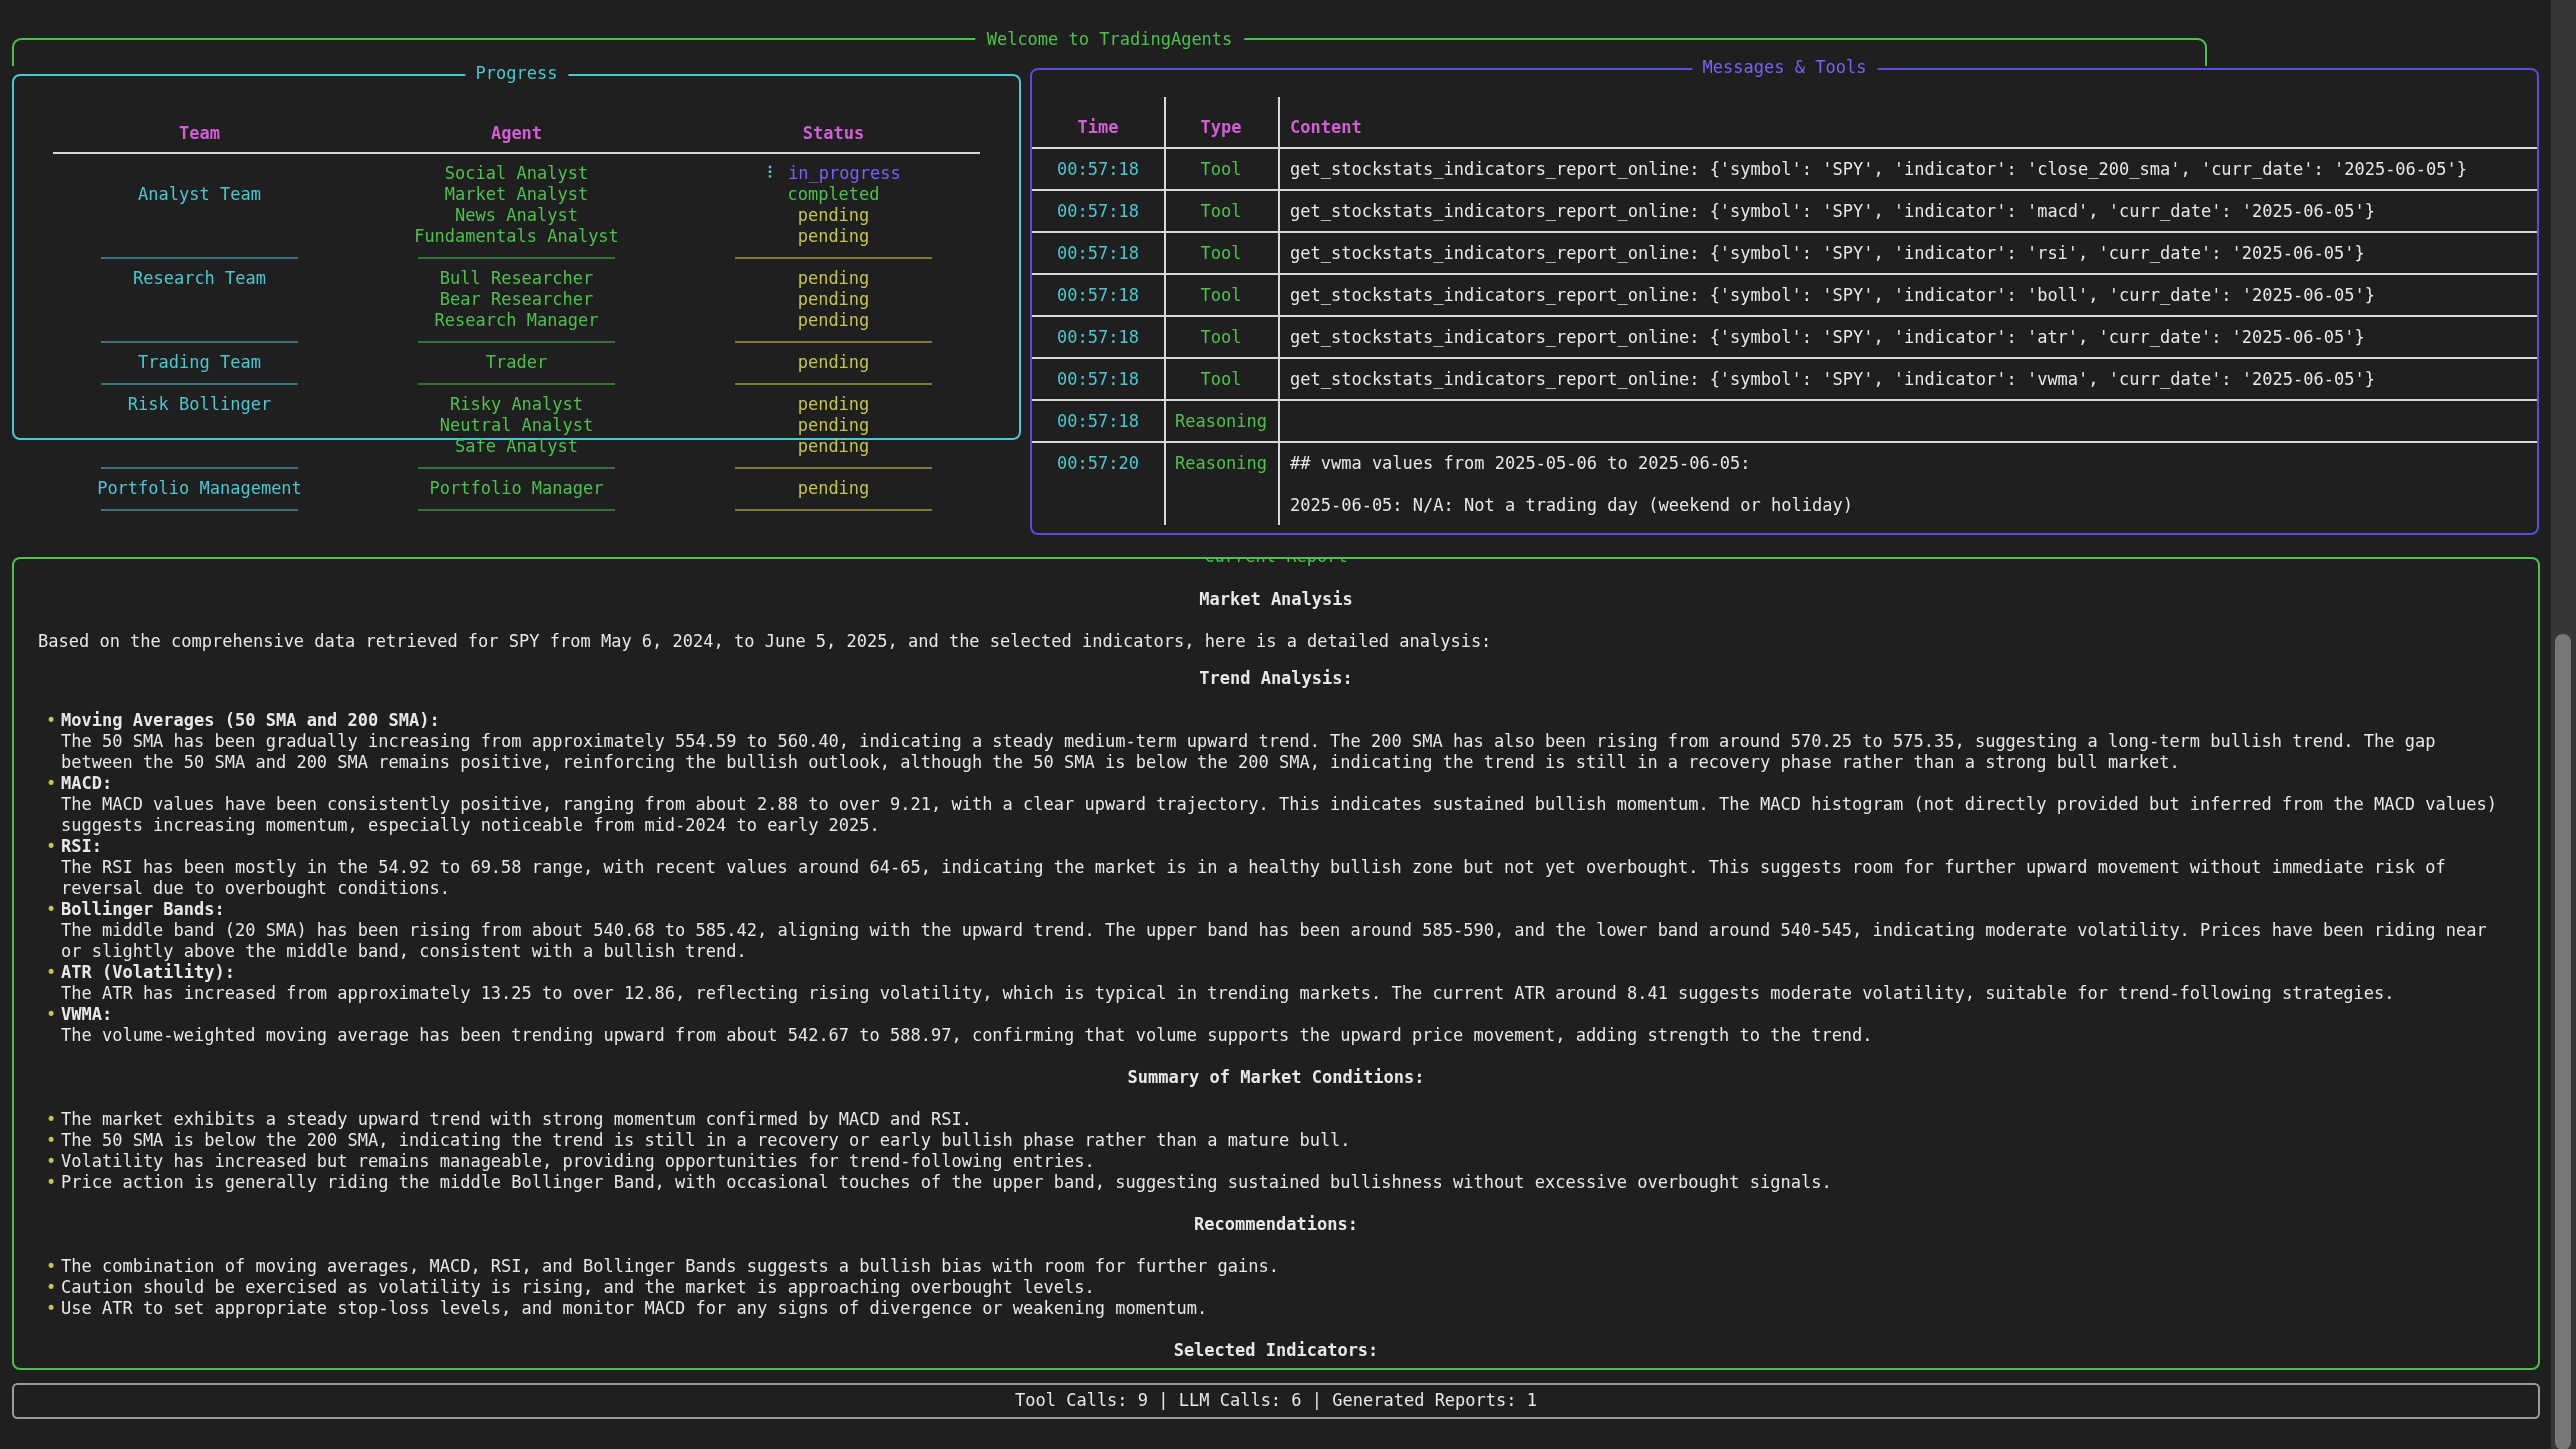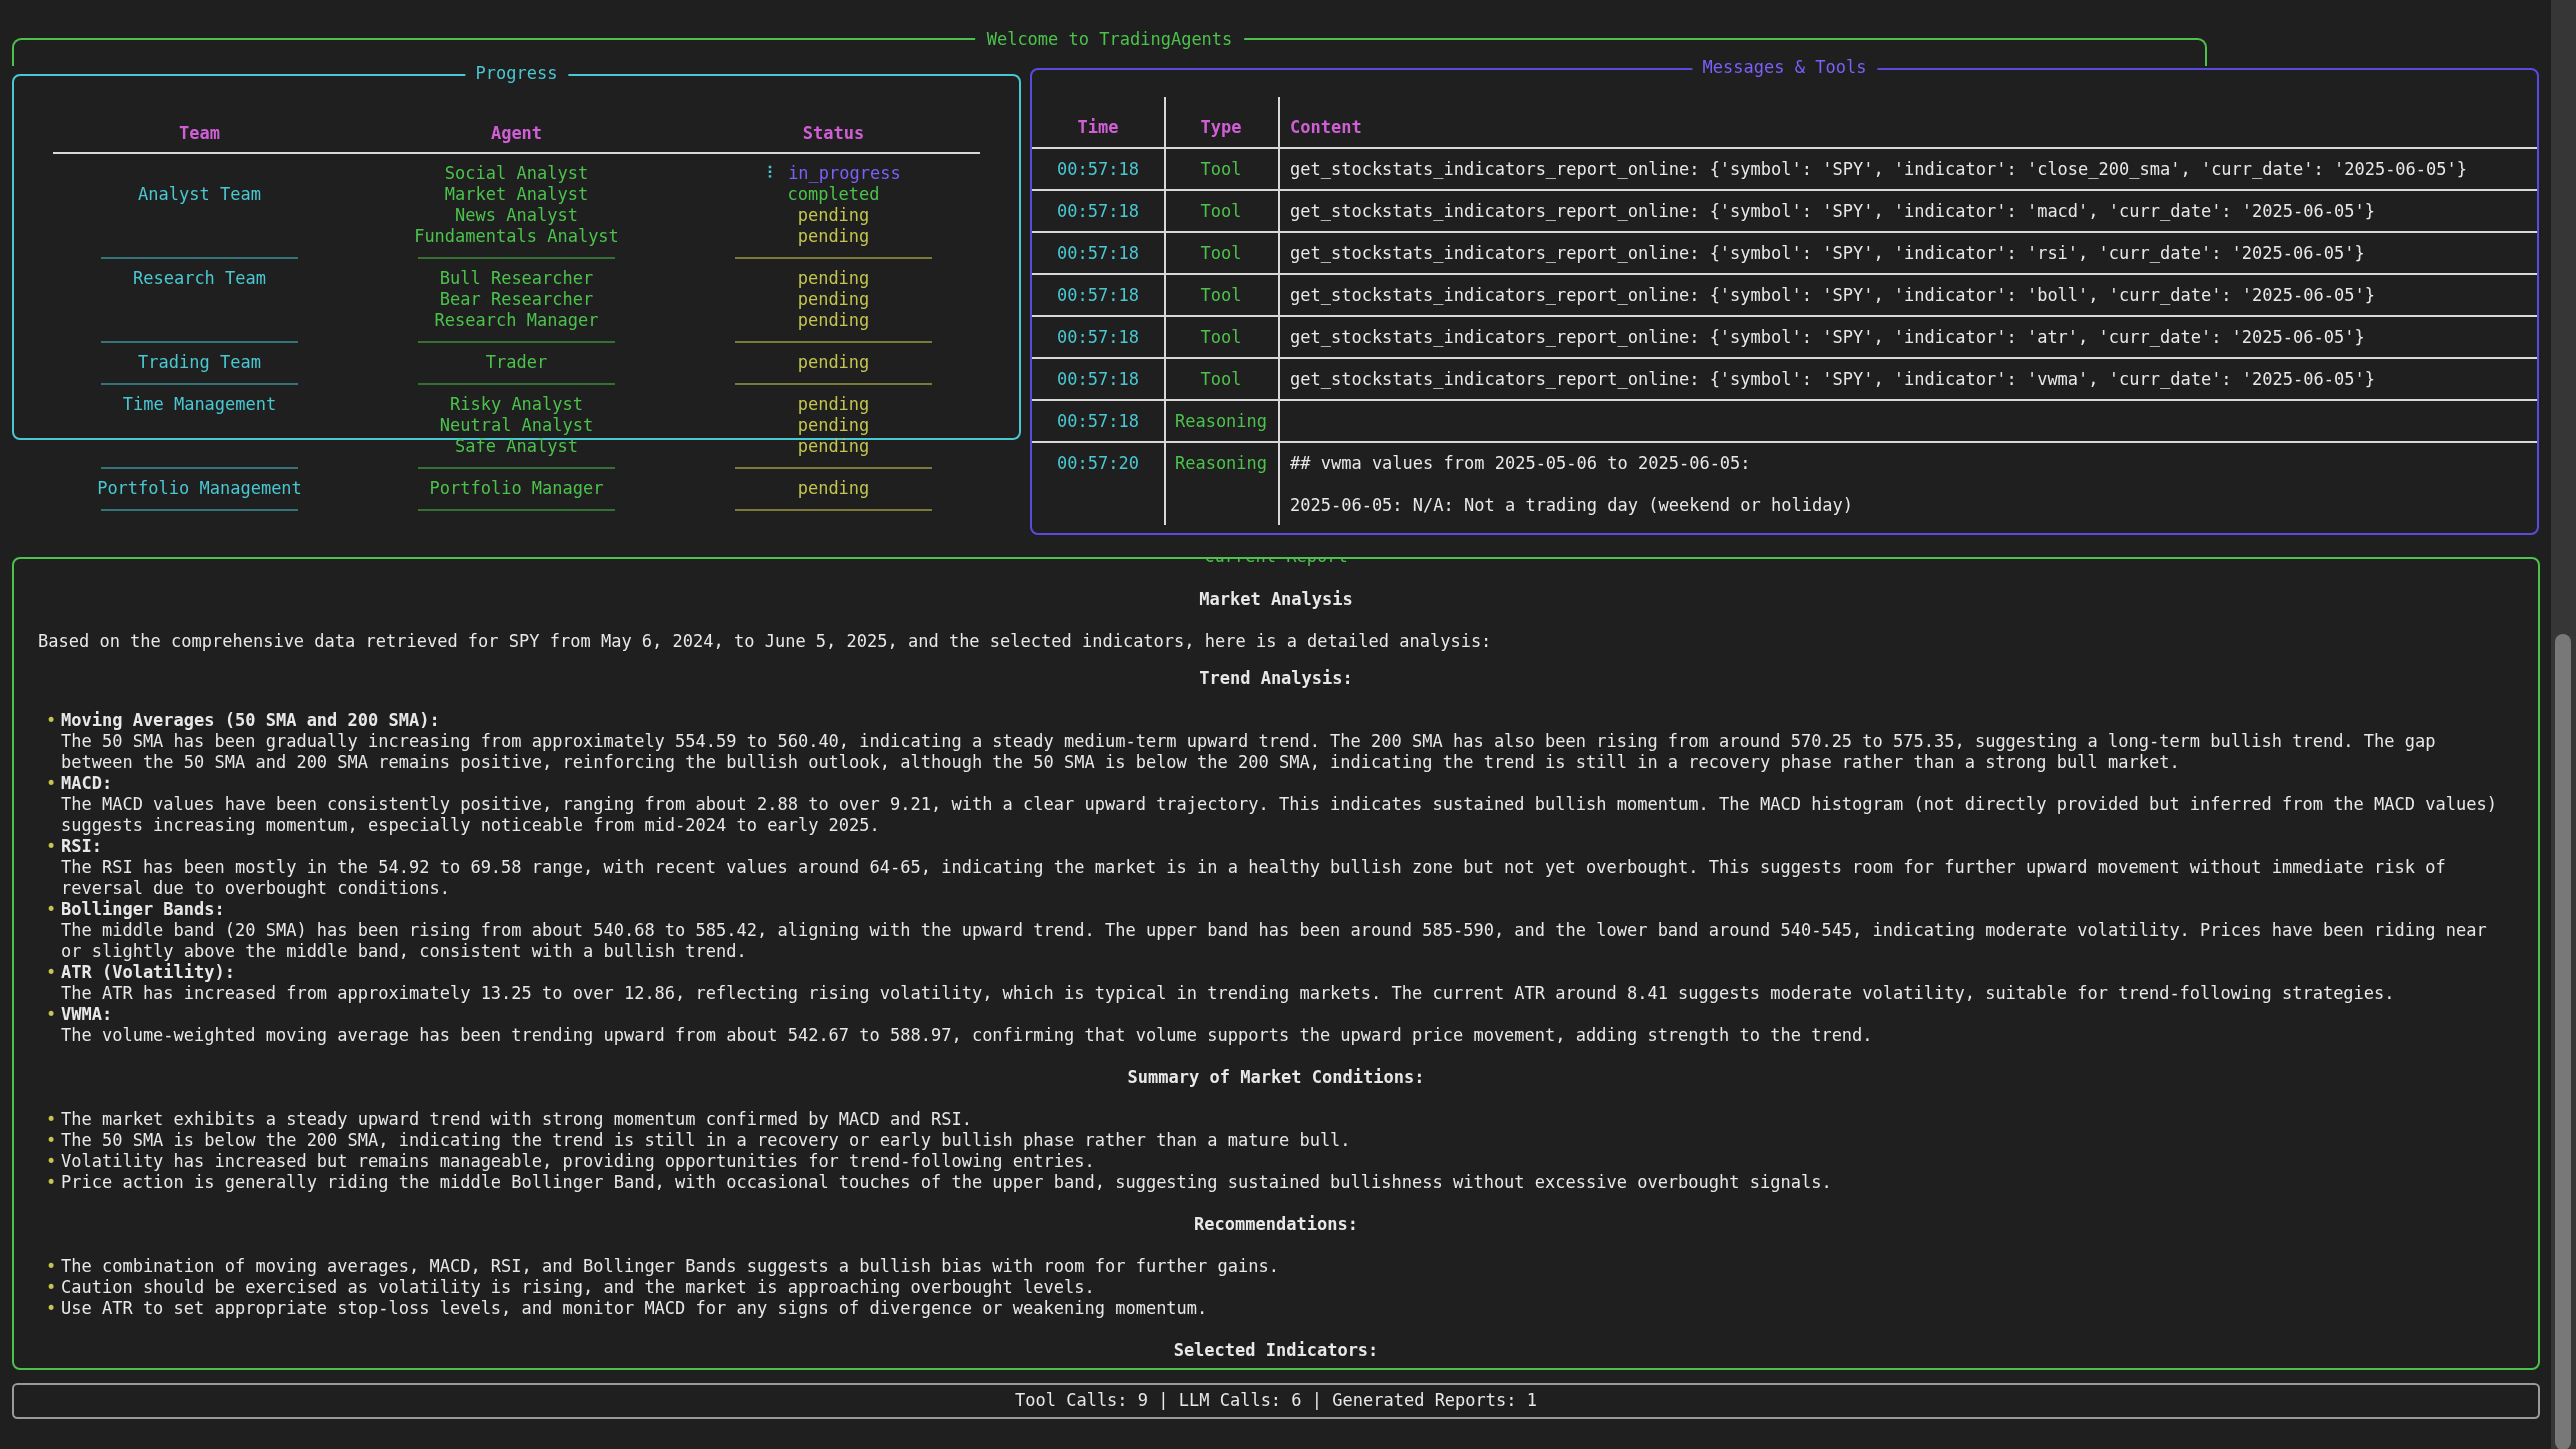--- a/index.html
+++ b/index.html
@@ -178,21 +178,21 @@
               <div class="sepline sep-team"></div>
             </div>
             <div class="sepwrap">
               <div class="sepline sep-agent"></div>
             </div>
             <div class="sepwrap">
               <div class="sepline sep-status"></div>
             </div>
           </div>
           <div class="cols3 prow">
-            <div class="pcell t-cyan">Time Management</div>
+            <div class="pcell t-cyan">Risk Bollinger</div>
             <div class="pcell t-green">Risky Analyst</div>
             <div class="pcell st-pending"><span>pending</span></div>
           </div>
           <div class="cols3 prow">
             <div class="pcell t-cyan"></div>
             <div class="pcell t-green">Neutral Analyst</div>
             <div class="pcell st-pending"><span>pending</span></div>
           </div>
           <div class="cols3 prow">
             <div class="pcell t-cyan"></div>

